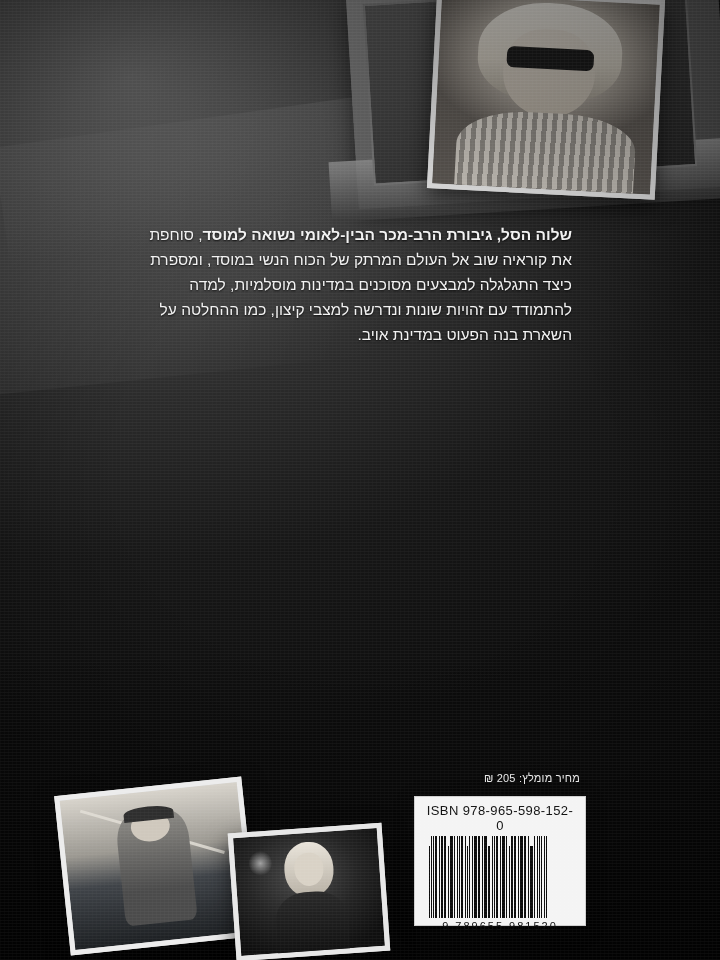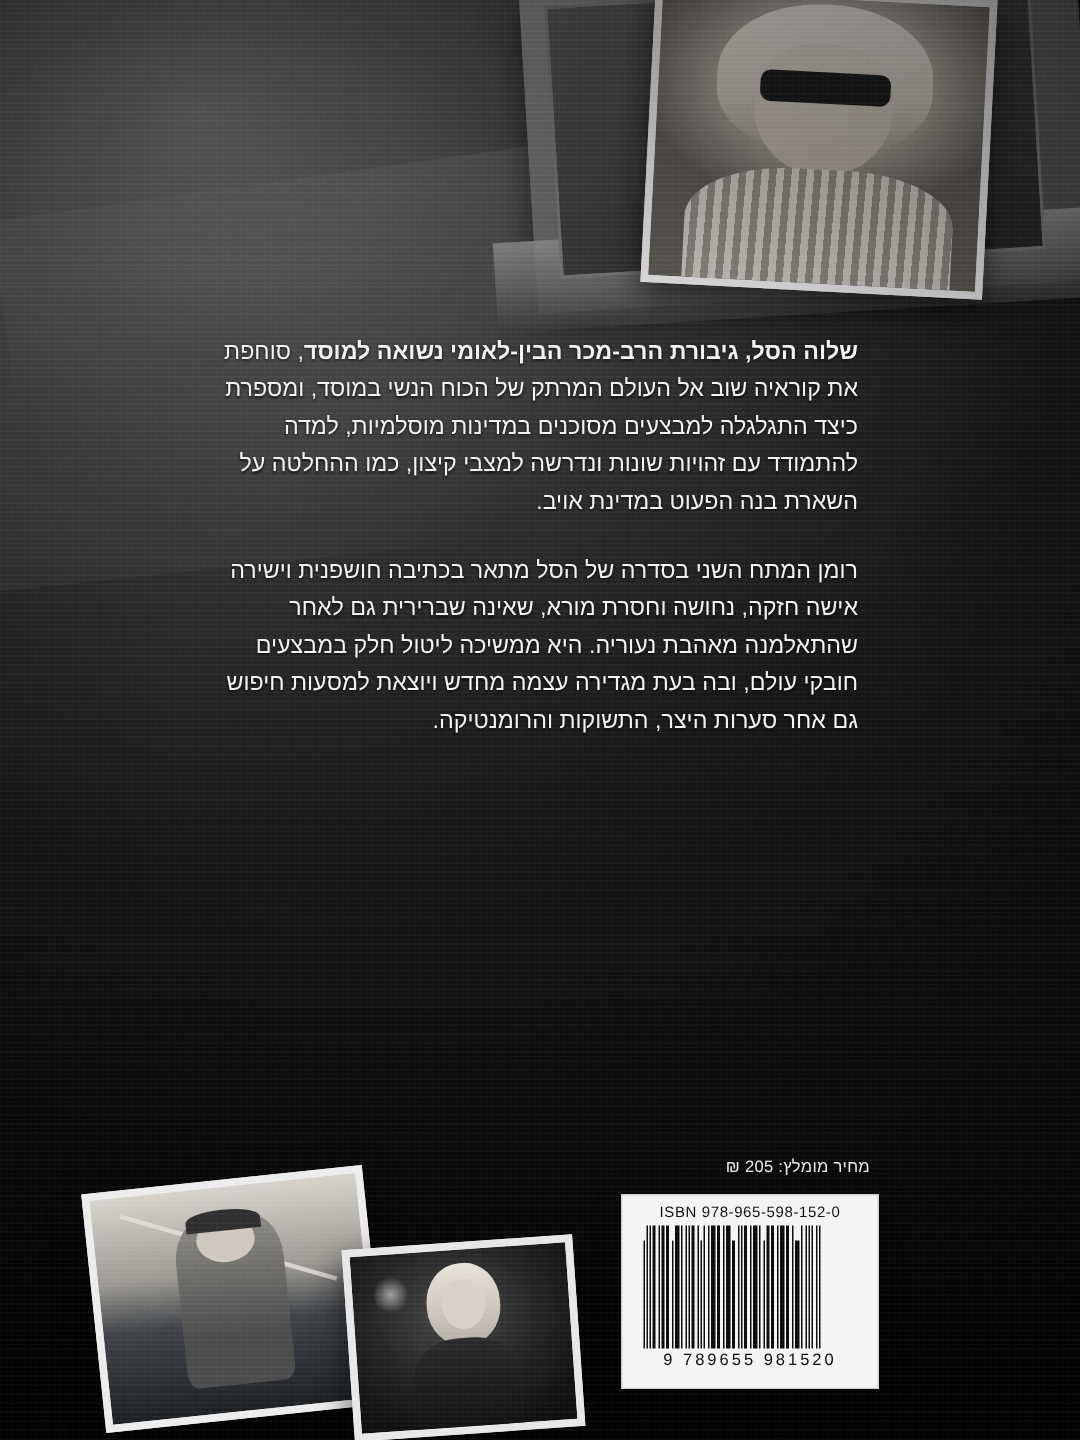--- a/index.html
+++ b/index.html
@@ -291,21 +291,21 @@
     top: 796px;
     width: 172px;
     height: 130px;
     background: #f4f4f4;
     border: 1px solid #cfcfcf;
     box-shadow: 0 4px 14px rgba(0,0,0,0.5);
     padding: 6px 8px 4px 8px;
     box-sizing: border-box;
   }
   .isbn-text {
-    font-size: 10px;
+    font-size: 13px;
     color: #111;
     direction: ltr;
     text-align: center;
     letter-spacing: 0.4px;
     margin-bottom: 3px;
     font-family: "Liberation Sans", sans-serif;
   }
   .bars {
     display: flex;
     align-items: flex-end;
@@ -359,21 +359,20 @@
     <div class="ph-top-face"></div>
     <div class="ph-top-glasses"></div>
     <div class="ph-top-body"></div>
   </div>
 
   <div class="bg-vig"></div>
   <div class="bg-lowlight"></div>
 
   <div class="blurb">
     <p><b>שלוה הסל, גיבורת הרב-מכר הבין-לאומי נשואה למוסד</b><span>, סוחפת את קוראיה שוב אל העולם המרתק של הכוח הנשי במוסד, ומספרת כיצד התגלגלה למבצעים מסוכנים במדינות מוסלמיות, למדה להתמודד עם זהויות שונות ונדרשה למצבי קיצון, כמו ההחלטה על השארת בנה הפעוט במדינת אויב.</span></p>
-    <p>רומן המתח השני בסדרה של הסל מתאר בכתיבה חושפנית וישירה אישה חזקה, נחושה וחסרת מורא, שאינה שברירית גם לאחר שהתאלמנה מאהבת נעוריה. היא ממשיכה ליטול חלק במבצעים חובקי עולם, ובה בעת מגדירה עצמה מחדש ויוצאת למסעות חיפוש גם אחר סערות היצר, התשוקות והרומנטיקה.</p>
   </div>
 
   <div class="price">מחיר מומלץ: 205 ₪</div>
 
   <div class="barcode-box">
     <div class="isbn-text">ISBN 978-965-598-152-0</div>
     <div class="bars" id="bars">
         <i class="sh" style="width: 1px;"></i>
         <i style="width: 1px; background: transparent;"></i>
         <i style="width: 1px;"></i>

